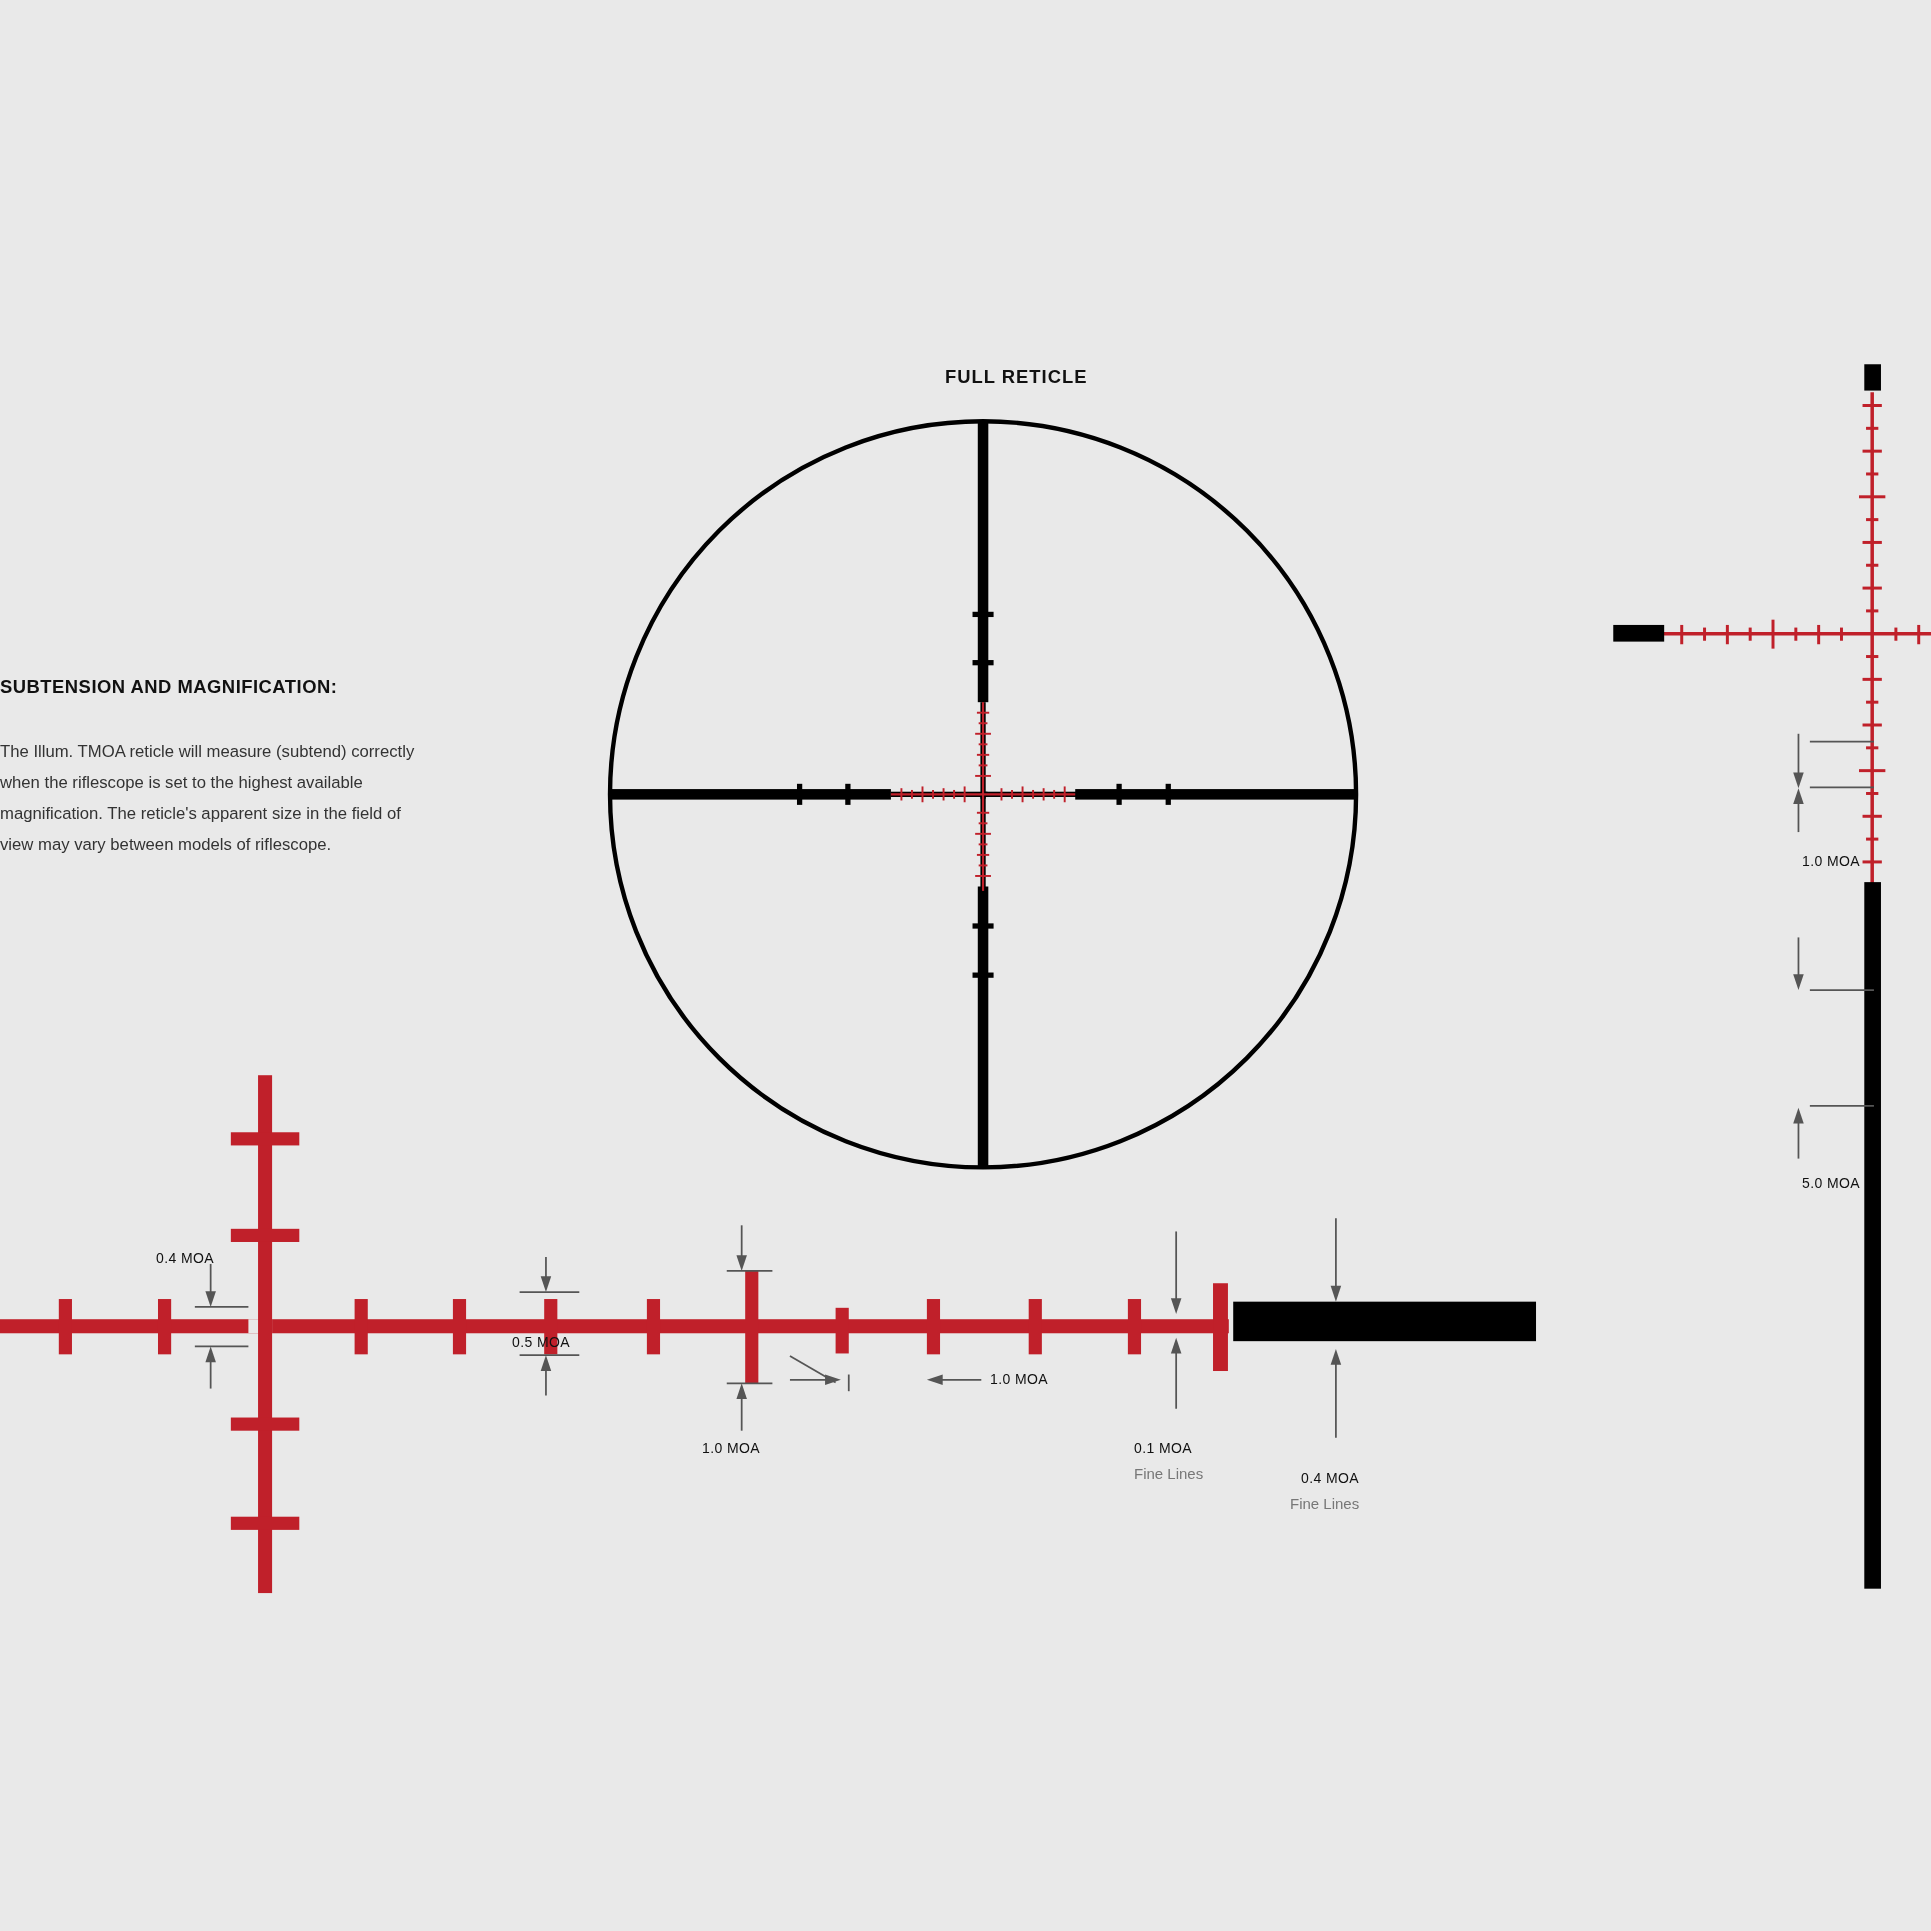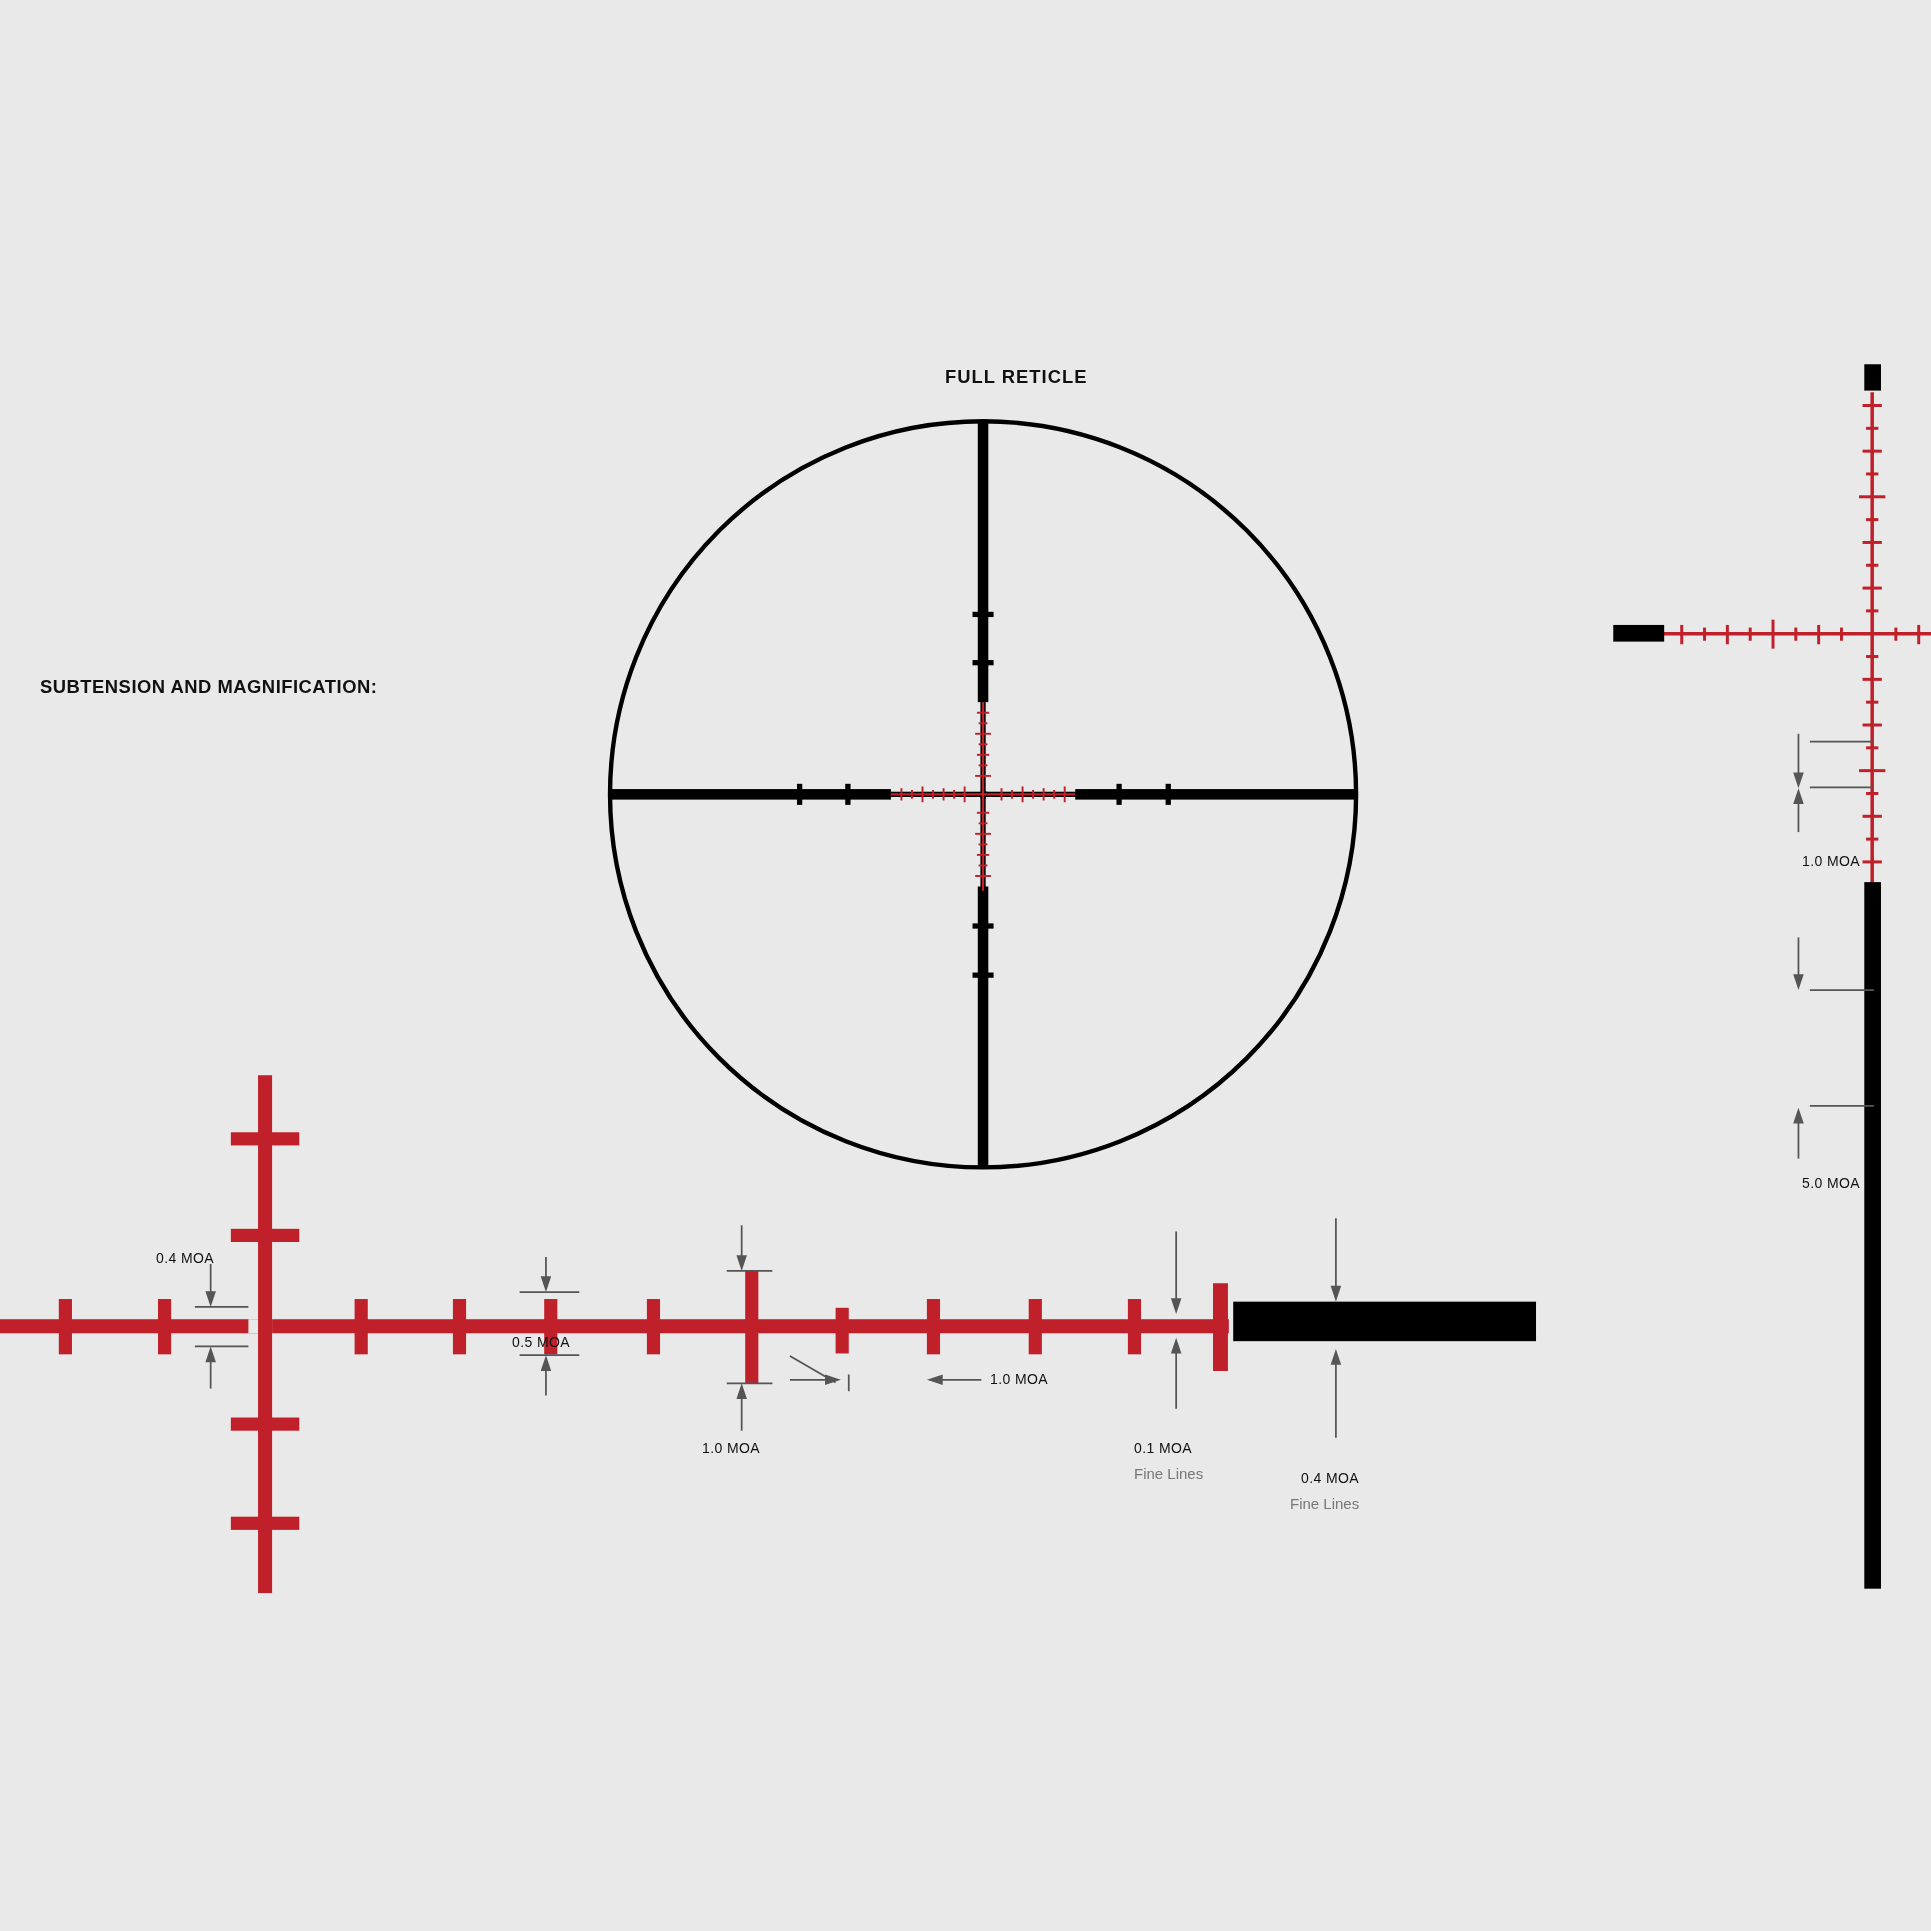--- a/index.html
+++ b/index.html
@@ -261,21 +261,22 @@
 
       <g stroke="#555" stroke-width="2">
         <line x1="1522" y1="1388" x2="1522" y2="1473"></line>
         <polygon points="1522,1483 1516,1465 1528,1465" fill="#555" stroke="none"></polygon>
         <line x1="1522" y1="1638" x2="1522" y2="1548"></line>
         <polygon points="1522,1537 1516,1555 1528,1555" fill="#555" stroke="none"></polygon>
       </g>
     </g>
   </svg>
 
-  <div class="heading" style="left:0px;top:676px;padding-left:40px;">SUBTENSION AND MAGNIFICATION:</div>
+  <div class="heading" style="left:0px;top:676px;">SUBTENSION AND MAGNIFICATION:</div>
+  <div class="para" style="left:0px;top:736px;">The Illum. TMOA reticle will measure (subtend) correctly when the riflescope is set to the highest available magnification. The reticle's apparent size in the field of view may vary between models of riflescope.</div>
 
   <div class="title-top" style="left:913px;top:366px;margin-left:32px;">FULL RETICLE</div>
 
   <div class="lbl" style="left:156px;top:1250px;">0.4 MOA</div>
   <div class="lbl" style="left:512px;top:1334px;">0.5 MOA</div>
   <div class="lbl" style="left:702px;top:1440px;">1.0 MOA</div>
   <div class="lbl" style="left:990px;top:1371px;">1.0 MOA</div>
 
   <div class="lbl" style="left:1134px;top:1440px;">0.1 MOA</div>
   <div class="sub" style="left:1134px;top:1465px;">Fine Lines</div>

